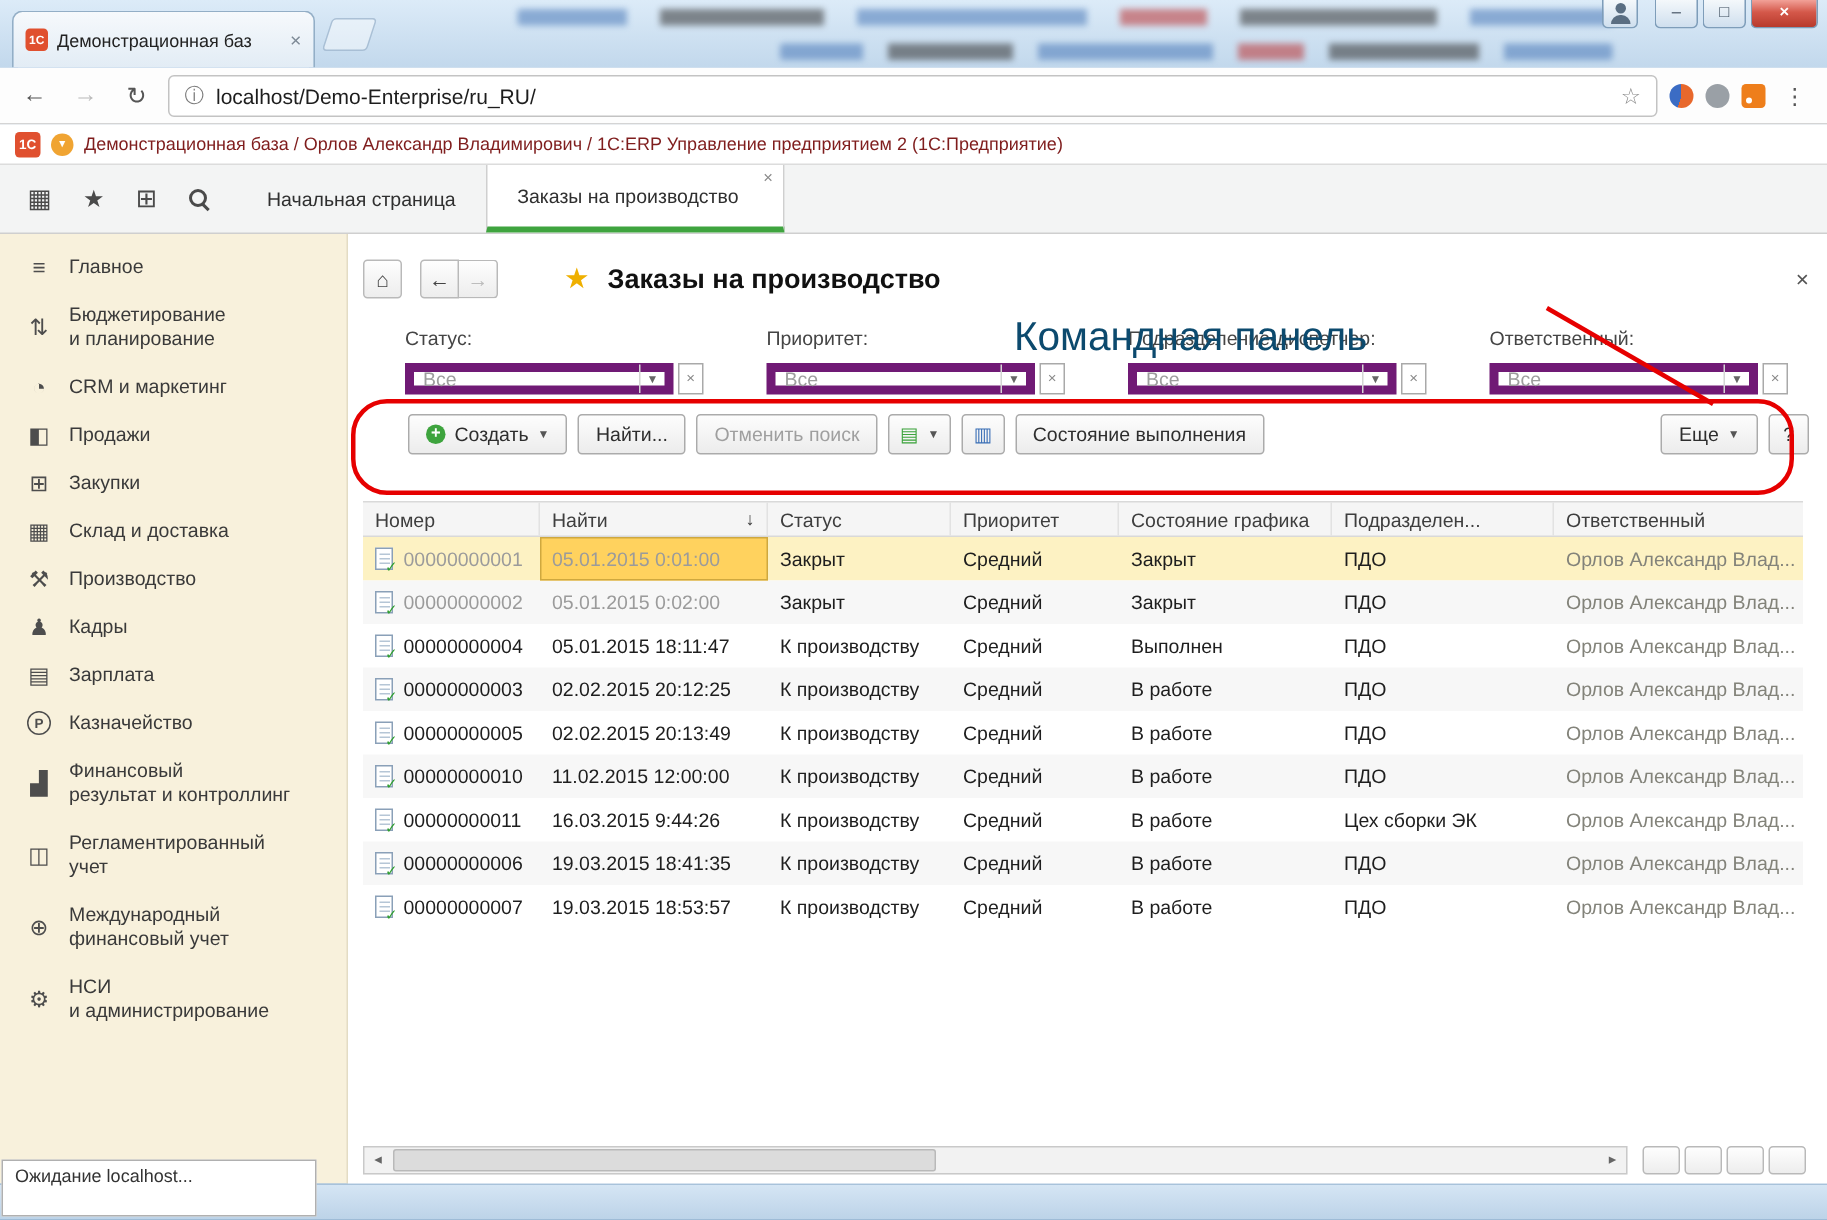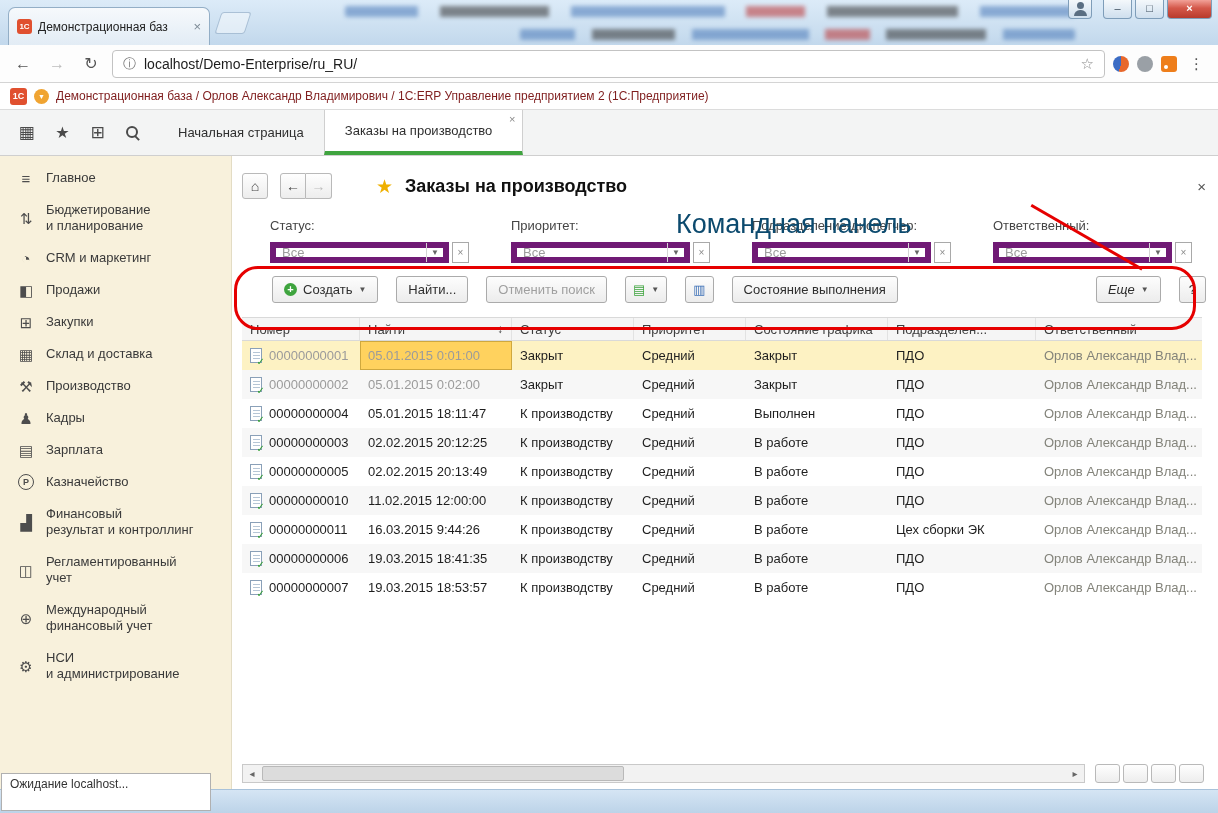--- a/index.html
+++ b/index.html
@@ -101,36 +101,36 @@
   .filter { width:230px; margin-right:14px;margin-left:28px; }
   .filter-label { font-size:13px; color:#454545; margin-bottom:9px; }
   .combo-row { display:flex; align-items:center; }
   .combo { flex:1; height:21px; border:6px solid #701a75; background:#fff; display:flex; align-items:center; }
   .combo-value { flex:1; font-size:13px; color:#9d9d9d; padding-left:6px; }
   .combo-arrow { width:17px; text-align:center; font-size:9px; color:#666; border-left:1px solid #d4d4d4; line-height:19px; }
   .combo-clear { width:17px; height:21px; border:1px solid #a9a9a9; margin-left:3px; font-size:10px; color:#8a8a8a;
     display:flex; align-items:center; justify-content:center; background:#fff; }
 
   
-  .cmdpanel { display:flex; align-items:flex-end; gap:18px; margin:13px 0 0 2px; flex:none;padding-left:30px; }
+  .cmdpanel { display:flex; align-items:flex-end; gap:7px; margin:13px 0 0 2px; flex:none;padding-left:30px; }
   .btn { height:27px; border:1px solid #ababab; border-radius:3px; background:linear-gradient(#fdfdfd,#ececec);
     font-size:13px; color:#2e2e2e; display:inline-flex; align-items:center; padding:0 11px; gap:6px; white-space:nowrap; }
   .btn.disabled { color:#9f9f9f; }
   .btn .caret { font-size:8px; color:#555; }
   .plus-icon { width:13px; height:13px; border-radius:50%; background:#3ea43e; color:#fff; position:relative; flex:none; }
   .plus-icon::before { content:'+'; position:absolute; inset:0; font-size:11px; font-weight:bold; line-height:12px; text-align:center; }
   .btn.iconbtn { padding:0 7px; }
   .gicon { font-size:13px; color:#3ea43e; }
   .bicon { font-size:13px; color:#3b6fb6; }
-  .btn.more { margin-left:auto;font-style:italic; }
+  .btn.more { margin-left:auto; }
   .btn.help { padding:0 9px; }
 
   
   .grid { margin:14px 4px 0 2px; flex:none; }
-  .thead { display:flex; height:24px; align-items:center; background:#f5f5f5; border-top:1px solid #d9d9d9; border-bottom:1px solid #d9d9d9; }
+  .thead { display:flex; height:24px; align-items:center; background:#f5f5f5; border-top:1px solid #d9d9d9; border-bottom:1px solid #d9d9d9;margin-top:17px; }
   .thead .hcell { display:flex; align-items:center; font-size:13px; color:#3e3e3e; padding:0 8px; height:100%; border-right:1px solid #e2e2e2; }
   .hcell .sort { margin-left:auto; font-size:12px; color:#444; padding-left:6px; }
   .c1 { width:118px; } .c2 { width:152px; } .c3 { width:122px; } .c4 { width:112px; }
   .c5 { width:142px; } .c6 { width:148px; } .c7 { flex:1; border-right:none !important; }
   .tbody .trow { display:flex; height:29px; align-items:center; font-size:13px; color:#1e1e1e; }
   .tbody .trow:nth-child(even) { background:#f7f7f7; }
   .tbody .tcell { padding:0 8px; height:100%; display:flex; align-items:center; overflow:hidden; white-space:nowrap; }
   .trow.selected { background:#fdf2c3; }
   .trow.selected .c2 { background:#ffd25e; box-shadow:inset 0 0 0 1px #cfa83e; color:#1e1e1e; }
   .trow.closed .num, .trow.closed .c2 { color:#9b9b9b; }

